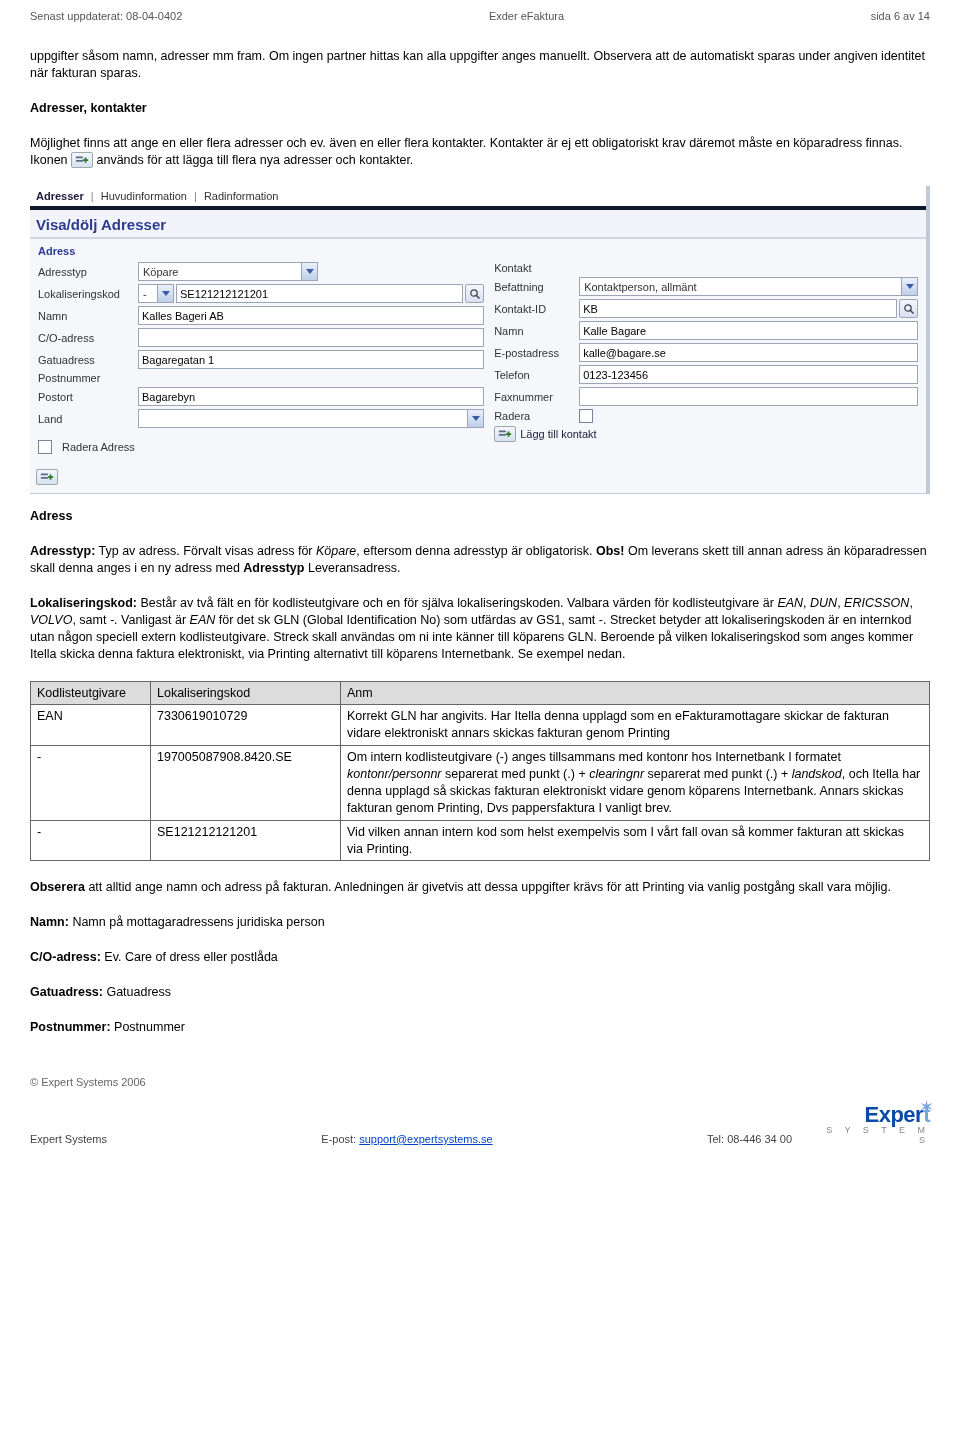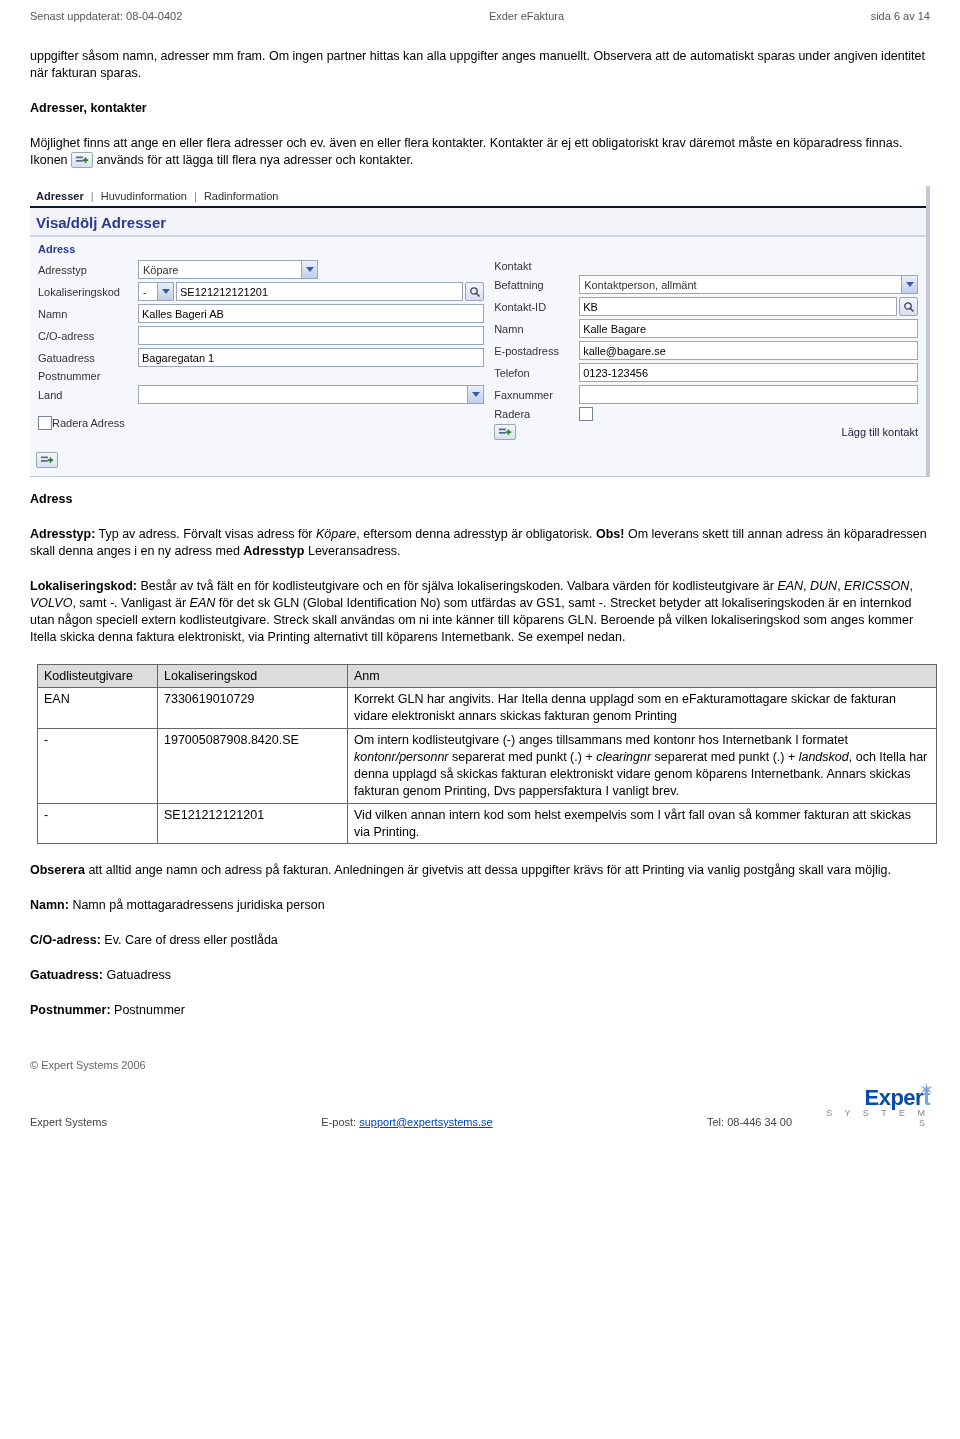--- a/index.html
+++ b/index.html
@@ -39,21 +39,21 @@
   
   .screenshot {
     border-right: 4px solid #bfc9d8;
     border-bottom: 1px solid #bfc9d8;
     background: #f5f7fb;
     margin: 4px 0 14px 0;
     width: 100%;
   }
   .tabs-bar {
     background: #fff;
-    border-bottom: 2px solid #0f172a;
+    border-bottom: 4px solid #0f172a;
     padding: 4px 6px 4px 6px;
     font-size: 11px;
   }
   .tabs-bar span { color: #333; }
   .tabs-bar .sep { color: #888; margin: 0 4px; }
   .tabs-bar .active { font-weight: bold; color: #1a1a3a; }
   .visa-line {
     font-size: 15px;
     font-weight: bold;
     color: #2b3a8f;
@@ -132,28 +132,27 @@
   .footer-icon-row {
     padding: 4px 6px 8px 6px;
   }
   .add-contact-row {
     display: flex;
     align-items: center;
     font-size: 11px;
     color: #1a1a3a;
     gap: 4px;
     margin-top: 2px;
-    justify-content: space-between;
   }
 
   
   table.codes {
     border-collapse: collapse;
     width: 100%;
-    margin: 4px 0 10px 7px;
+    margin: 4px 0 10px 0;
     font-size: 12.5px;
   }
   table.codes th, table.codes td {
     border: 1px solid #666;
     padding: 3px 6px;
     text-align: left;
     vertical-align: top;
     line-height: 1.35;
   }
   table.codes th {
@@ -274,29 +273,33 @@
           <input class="inp" value="" style="">
         </div>
         <div class="frow">
           <span class="lbl">Gatuadress</span>
           <input class="inp" value="Bagaregatan 1" style="">
         </div>
         <div class="frow">
           <span class="lbl">Postnummer</span>
         </div>
         <div class="frow">
+          <span class="lbl">Postort</span>
+          <input class="inp" value="Bagarebyn" style="">
+        </div>
+        <div class="frow">
           <span class="lbl">Land</span>
           <div class="select-wrap" style="flex:1">
             <span class="sel-text"></span>
               <span class="sel-arrow"></span>
           </div>
         </div>
         <div class="frow" style="margin-top:12px">
           <span class="chk"></span>
-          <span style="margin-left:0">Radera Adress</span>
+          <span style="margin-left:10px">Radera Adress</span>
         </div>
       </div>
 
       <div class="form-col right">
         <div class="frow">
           <span class="lbl narrow">Kontakt</span>
         </div>
         <div class="frow">
           <span class="lbl narrow">Befattning</span>
           <div class="select-wrap" style="flex:1">

